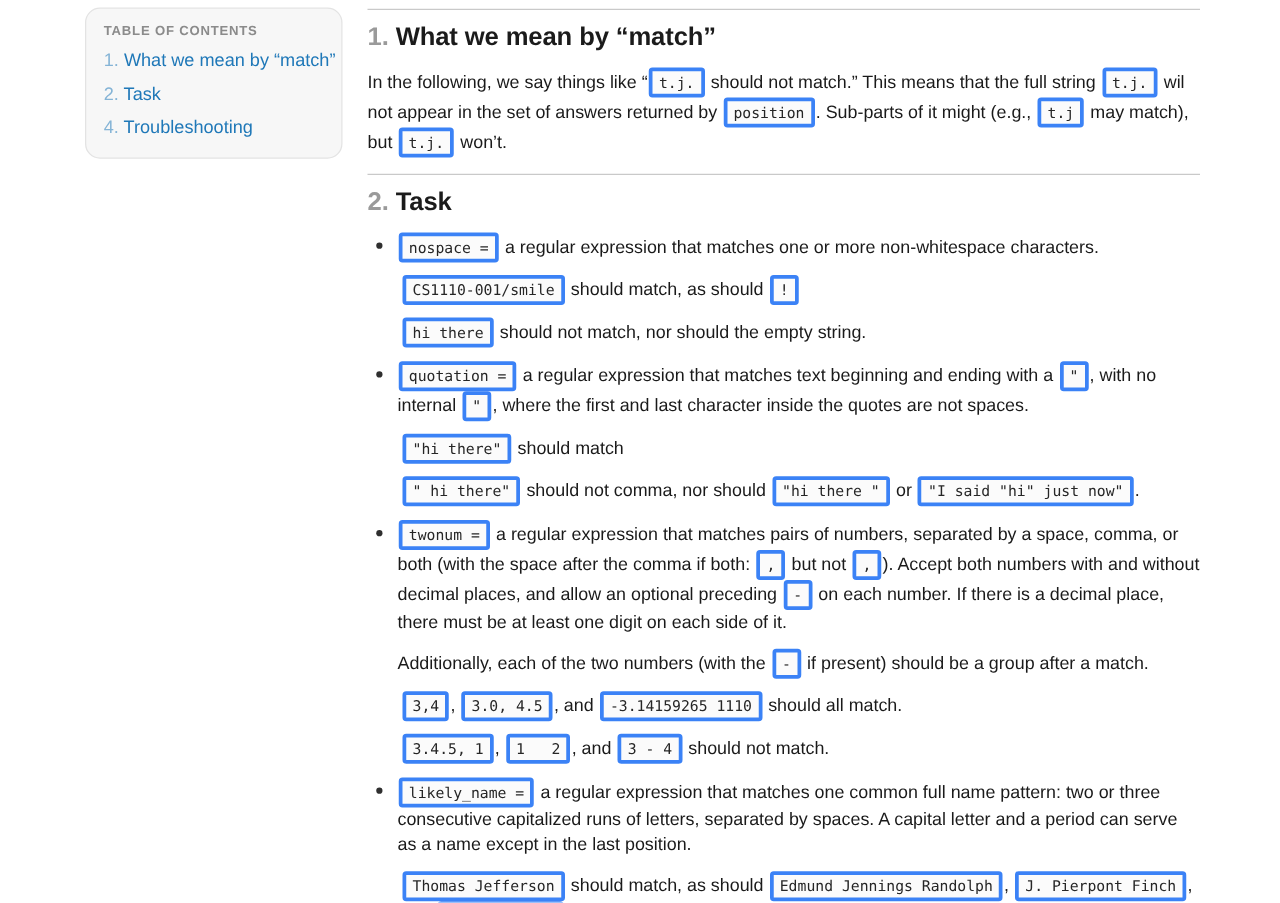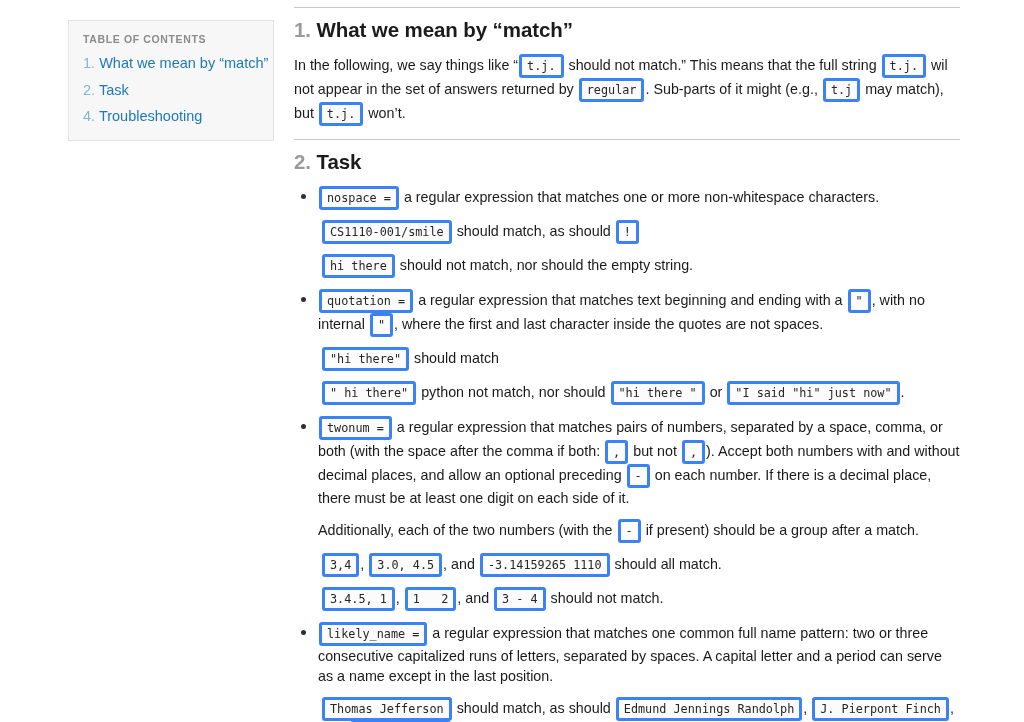--- a/index.html
+++ b/index.html
@@ -19,26 +19,26 @@
   .page {
     position: relative;
     width: 1024px;
     height: 722px;
   }
 
   
   .toc {
     position: absolute;
     left: 68px;
-    top: 20px;
+    top: 6px;
     width: 206px;
     box-sizing: border-box;
     background: #f7f7f7;
     border: 1px solid #e3e3e3;
-    border-radius: 0;
+    border-radius: 12px;
     padding: 10px 14px 12px 14px;
   }
   .toc-title {
     font-size: 10.5px;
     font-weight: bold;
     letter-spacing: 0.06em;
     color: #8b8b8b;
     margin: 2px 0 9px 0;
     text-transform: uppercase;
   }
@@ -172,42 +172,42 @@
 
   <main class="main">
 
     <hr class="rule">
 
     <h2 class="section-heading">
       <span class="sec-num">1.</span>
       <span>What we mean by “match”</span>
     </h2>
 
-    <p class="body"><span>In the following, we say things like “</span><code>t.j.</code> <span>should not match.” This means that the full string</span> <code>t.j.</code> <span>wil not appear in the set of answers returned by</span> <code>regular</code><span>. Sub-parts of it might (e.g.,</span> <code>t.j</code> <span>may match), but</span> <code>t.j.</code> <span>won’t.</span></p>
+    <p class="body"><span>In the following, we say things like “</span><code>t.j.</code> <span>should not match.” This means that the full string</span> <code>t.j.</code> <span>wil not appear in the set of answers returned by</span> <code>position</code><span>. Sub-parts of it might (e.g.,</span> <code>t.j</code> <span>may match), but</span> <code>t.j.</code> <span>won’t.</span></p>
 
     <hr class="rule" style="margin-top:13px;">
 
     <h2 class="section-heading">
       <span class="sec-num">2.</span>
       <span>Task</span>
     </h2>
 
 
     <ul class="tasks">
 
       <li>
         <div class="li-text"><code>nospace =</code> <span>a regular expression that matches one or more non-whitespace characters.</span></div>
         <div class="sub sub-indent"><code>CS1110-001/smile</code> <span>should match, as should</span> <code>!</code></div>
         <div class="sub sub-indent"><code>hi there</code> <span>should not match, nor should the empty string.</span></div>
       </li>
 
       <li>
         <div class="li-text"><code>quotation =</code> <span>a regular expression that matches text beginning and ending with a</span> <code>"</code><span>, with no internal</span> <code>"</code><span>, where the first and last character inside the quotes are not spaces.</span></div>
         <div class="sub sub-indent"><code>"hi there"</code> <span>should match</span></div>
-        <div class="sub sub-indent"><code>" hi there"</code> <span>python not match, nor should</span> <code>"hi there "</code> <span>or</span> <code>"I said "hi" just now"</code><span>.</span></div>
+        <div class="sub sub-indent"><code>" hi there"</code> <span>should not comma, nor should</span> <code>"hi there "</code> <span>or</span> <code>"I said "hi" just now"</code><span>.</span></div>
       </li>
 
       <li>
         <div class="li-text"><code>twonum =</code> <span>a regular expression that matches pairs of numbers, separated by a space, comma, or both (with the space after the comma if both:</span> <code>,</code> <span>but not</span> <code>,</code><span>). Accept both numbers with and without decimal places, and allow an optional preceding</span> <code>-</code> <span>on each number. If there is a decimal place, there must be at least one digit on each side of it.</span></div>
         <div class="sub"><span>Additionally, each of the two numbers (with the</span> <code>-</code> <span>if present) should be a group after a match.</span></div>
         <div class="sub sub-indent"><code>3,4</code><span>,</span> <code>3.0, 4.5</code><span>, and</span> <code>-3.14159265 1110</code> <span>should all match.</span></div>
         <div class="sub sub-indent"><code>3.4.5, 1</code><span>,</span> <code>1   2</code><span>, and</span> <code>3 - 4</code> <span>should not match.</span></div>
       </li>
 
       <li>

